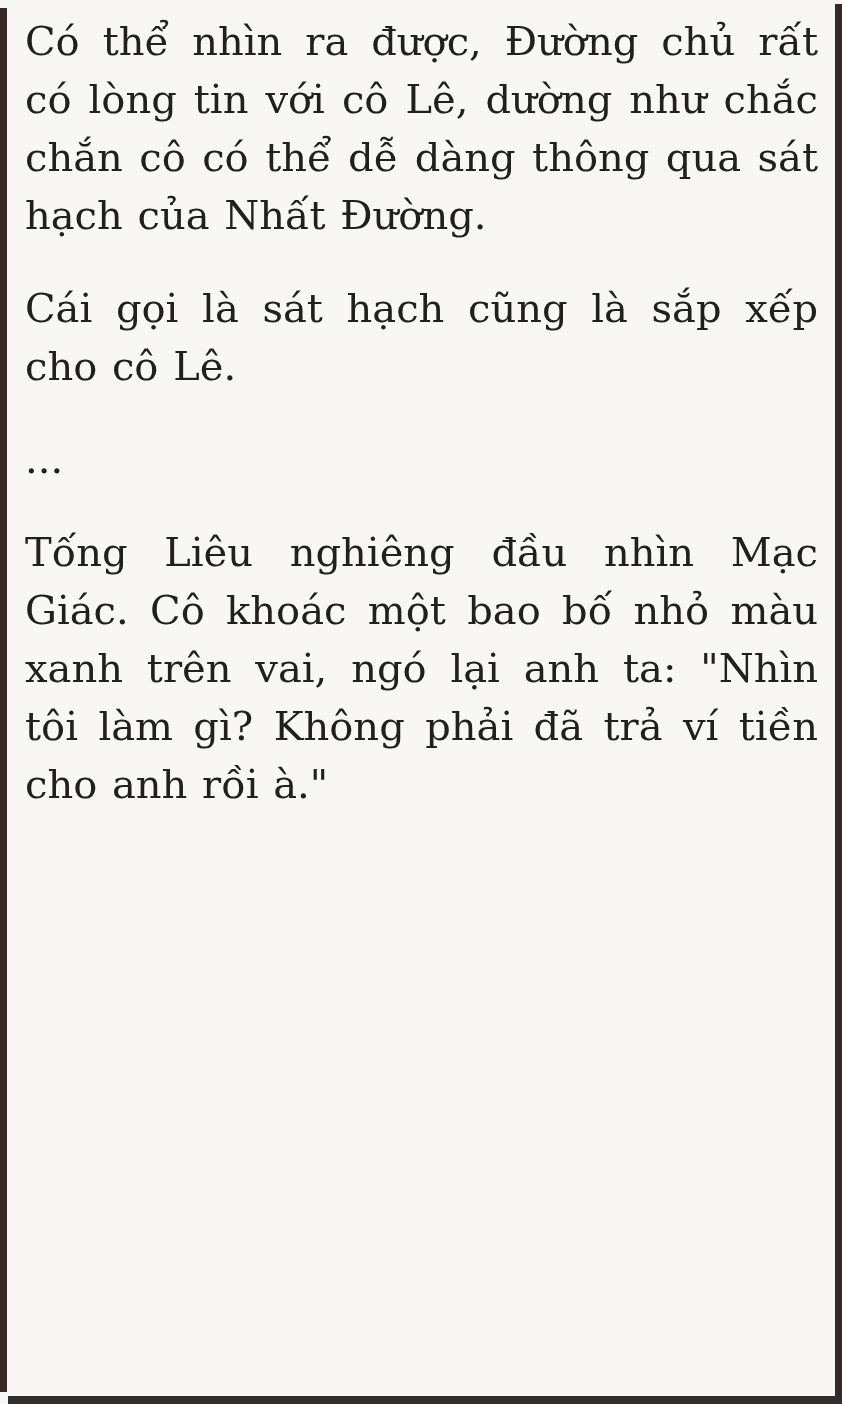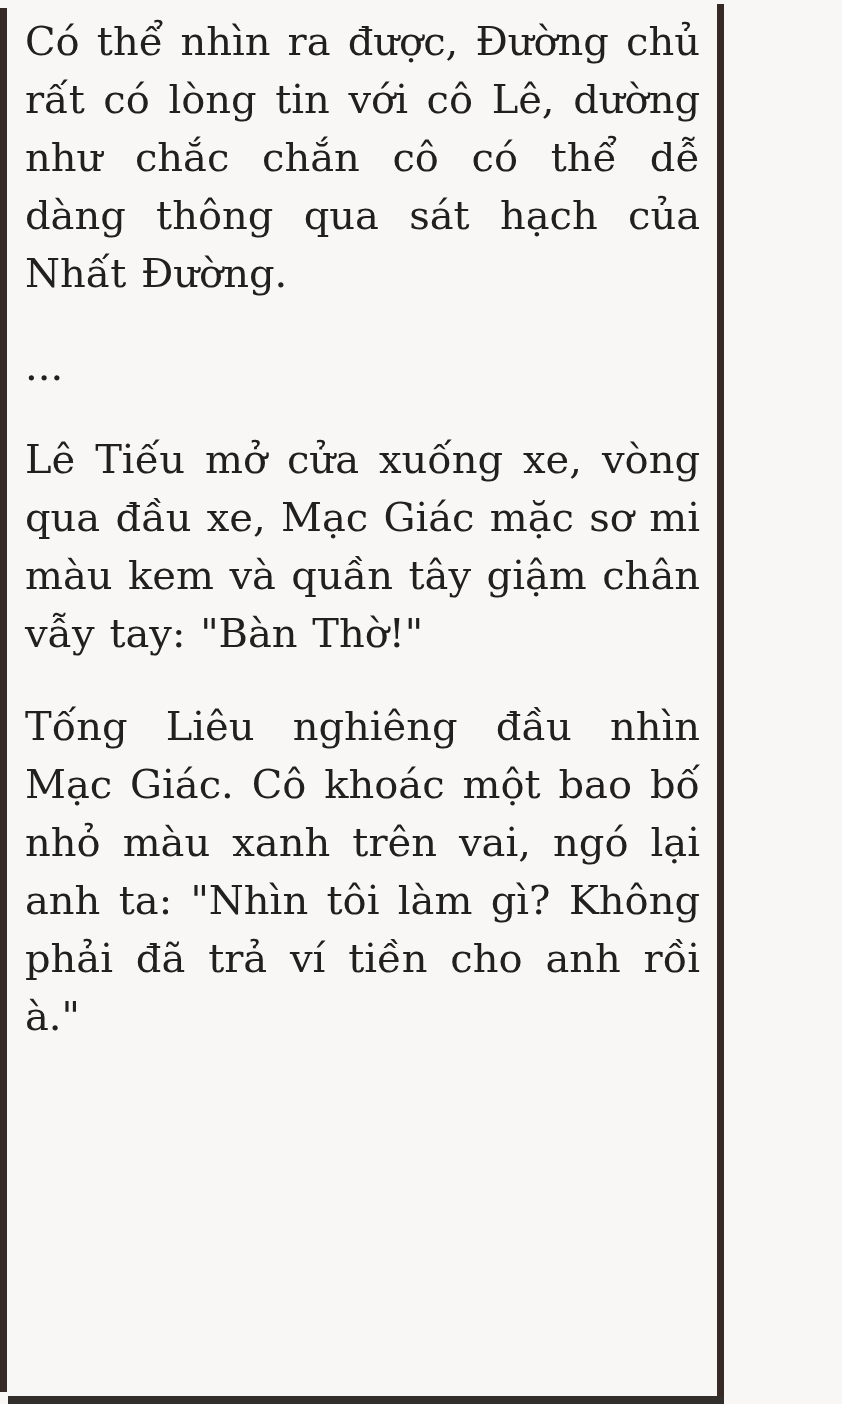--- a/index.html
+++ b/index.html
@@ -2,21 +2,21 @@
 <html><head>
 <meta charset="utf-8">
 <style>
   html, body {
     margin: 0;
     padding: 0;
     background: #f8f7f5;
   }
   .screen {
     position: relative;
-    width: 724px;
+    width: 842px;
     height: 1404px;
     background: #f8f7f5;
     overflow: hidden;
     font-family: "DejaVu Serif", "Liberation Serif", serif;
   }
   .content {
     position: absolute;
     top: 0;
     left: 0;
     right: 0;
@@ -59,20 +59,20 @@
     height: 8px;
     background: #322e2c;
   }
 </style>
 </head>
 <body>
 
 <div class="screen">
   <div class="content">
     <p>Có thể nhìn ra được, Đường chủ rất có lòng tin với cô Lê, dường như chắc chắn cô có thể dễ dàng thông qua sát hạch của Nhất Đường.</p>
+    <p>Cái gọi là sát hạch cũng là sắp xếp cho cô Lê.</p>
     <p class="ellipsis">...</p>
-    <p>Lê Tiếu mở cửa xuống xe, vòng qua đầu xe, Mạc Giác mặc sơ mi màu kem và quần tây giậm chân vẫy tay: "Bàn Thờ!"</p>
     <p>Tống Liêu nghiêng đầu nhìn Mạc Giác. Cô khoác một bao bố nhỏ màu xanh trên vai, ngó lại anh ta: "Nhìn tôi làm gì? Không phải đã trả ví tiền cho anh rồi à."</p>
   </div>
   <div class="edge left"></div>
   <div class="edge right"></div>
   <div class="edge bottom"></div>
 </div>
 
 </body></html>

